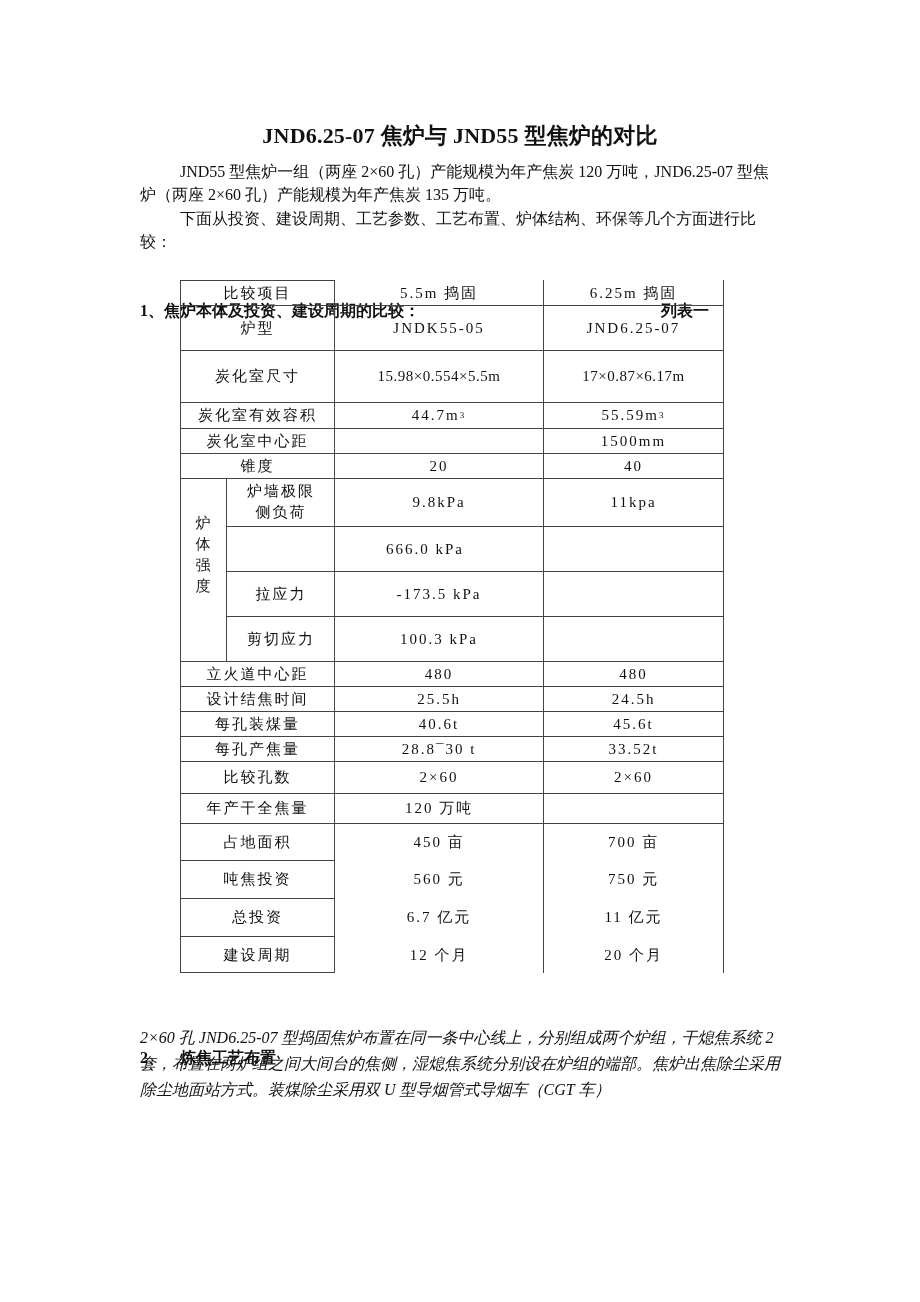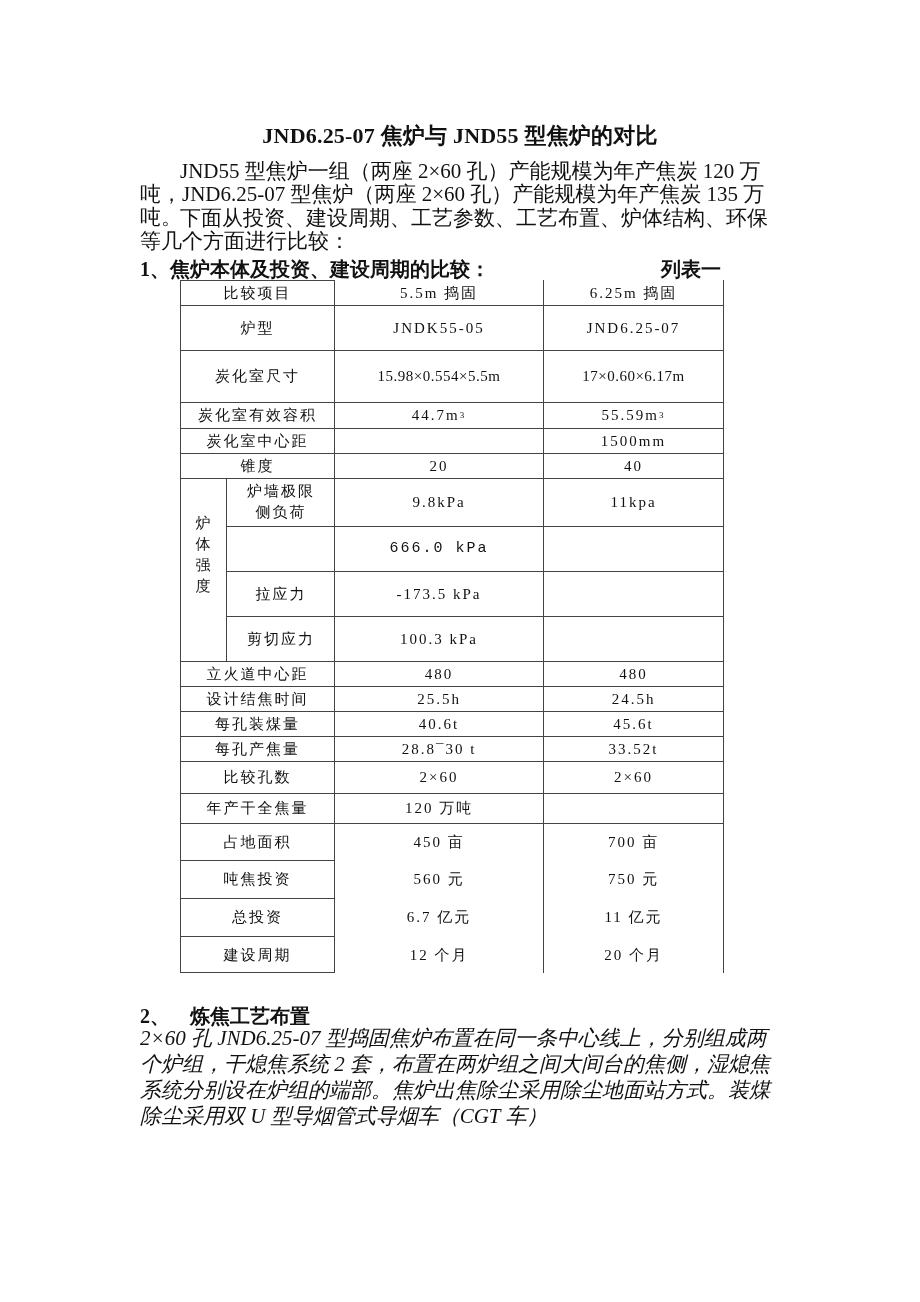--- a/index.html
+++ b/index.html
@@ -1,23 +1,23 @@
 <!DOCTYPE html>
 <html><head>
 <meta charset="utf-8">
 <style>
   html, body { margin: 0; padding: 0; background: #ffffff; }
   body { width: 920px; height: 1302px; position: relative; overflow: hidden;
          font-family: "Liberation Serif", "DejaVu Serif", serif; color: #111; }
   .abs { position: absolute; }
   .title { left: 0; width: 920px; top: 121px; text-align: center;
            font-size: 22px; font-weight: bold; letter-spacing: 0.2px; }
-  .para { left: 140px; width: 645px; font-size: 21px; line-height: 23px; }
+  .para { left: 140px; width: 645px; font-size: 16px; line-height: 23px; }
   .indent { text-indent: 40px; }
-  .sec-head { font-size: 20px; font-weight: bold; }
+  .sec-head { font-size: 16px; font-weight: bold; margin-top: 45px; }
 
   
   .tbl { left: 180px; top: 280px; width: 544px; height: 693px; }
   .cell { position: absolute; display: flex; align-items: center; justify-content: center;
           font-size: 15px; letter-spacing: 2px; box-sizing: border-box; text-align: center;
           line-height: 22px; }
   .line-h { position: absolute; height: 1px; background: #444; }
   .line-v { position: absolute; width: 1px; background: #444; }
   sup { font-size: 9px; vertical-align: super; line-height: 0; }
   .vtext { flex-direction: column; letter-spacing: 0; }
@@ -68,21 +68,21 @@
   <div class="cell" style="left:0; top:0; width:155px; height:25px;">比较项目</div>
   <div class="cell" style="left:155px; top:0; width:208px; height:25px;">5.5m 捣固</div>
   <div class="cell" style="left:364px; top:0; width:179px; height:25px;">6.25m 捣固</div>
 
   <div class="cell" style="left:0; top:25px; width:155px; height:45px;">炉型</div>
   <div class="cell" style="left:155px; top:25px; width:208px; height:45px;">JNDK55-05</div>
   <div class="cell" style="left:364px; top:25px; width:179px; height:45px;">JND6.25-07</div>
 
   <div class="cell" style="left:0; top:70px; width:155px; height:52px;">炭化室尺寸</div>
   <div class="cell" style="left:155px; top:70px; width:208px; height:52px; letter-spacing:0.5px;">15.98×0.554×5.5m</div>
-  <div class="cell" style="left:364px; top:70px; width:179px; height:52px; letter-spacing:0.5px;">17×0.60×6.17m</div>
+  <div class="cell" style="left:364px; top:70px; width:179px; height:52px; letter-spacing:0.5px;">17×0.87×6.17m</div>
 
   <div class="cell" style="left:0; top:122px; width:155px; height:26px;">炭化室有效容积</div>
   <div class="cell" style="left:155px; top:122px; width:208px; height:26px;">
       <span>44.7m</span>
       <sup>3</sup>
     </div>
   <div class="cell" style="left:364px; top:122px; width:179px; height:26px;">
       <span>55.59m</span>
       <sup>3</sup>
     </div>
@@ -101,21 +101,21 @@
     <span>度</span>
   </div>
 
   <div class="cell vtext" style="left:47px; top:198px; width:108px; height:48px; letter-spacing:2px;">
     <span>炉墙极限</span>
     <span>侧负荷</span>
   </div>
   <div class="cell" style="left:155px; top:198px; width:208px; height:48px;">9.8kPa</div>
   <div class="cell" style="left:364px; top:198px; width:179px; height:48px;">11kpa</div>
 
-  <div class="cell" style="left:155px; top:246px; width:208px; height:45px;font-family:Liberation Mono, monospace;">666.0 kPa</div>
+  <div class="cell" style="left:141px; top:246px; width:208px; height:45px;">666.0 kPa</div>
   <div class="cell" style="left:364px; top:246px; width:179px; height:45px;"></div>
 
   <div class="cell" style="left:47px; top:291px; width:108px; height:45px;">拉应力</div>
   <div class="cell" style="left:155px; top:291px; width:208px; height:45px;">-173.5 kPa</div>
   <div class="cell" style="left:364px; top:291px; width:179px; height:45px;"></div>
 
   <div class="cell" style="left:47px; top:336px; width:108px; height:45px;">剪切应力</div>
   <div class="cell" style="left:155px; top:336px; width:208px; height:45px;">100.3 kPa</div>
   <div class="cell" style="left:364px; top:336px; width:179px; height:45px;"></div>
 

